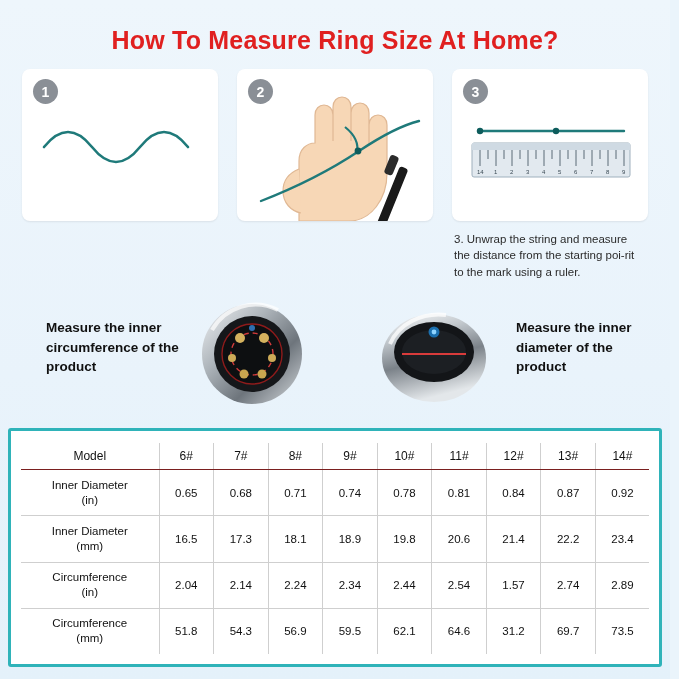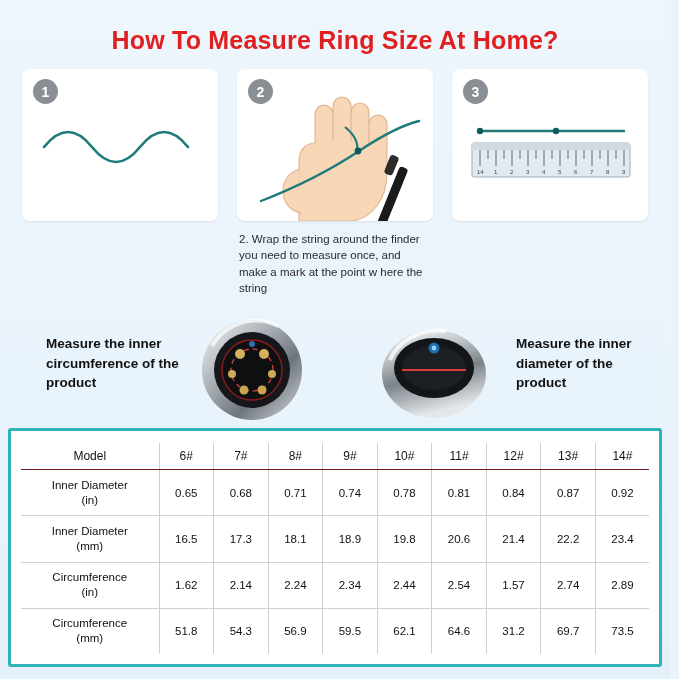--- a/index.html
+++ b/index.html
@@ -173,21 +173,20 @@
           <path d="M108 58 C 118 66, 122 74, 120 84" fill="none" stroke="#1f7a7a" stroke-width="2.2"></path>
           <circle cx="121" cy="82" r="3.4" fill="#0d5c5c"></circle>
 
           <g>
             <rect x="150" y="96" width="9" height="70" rx="3" transform="rotate(22 154 130)" fill="#1a1a1a"></rect>
             <rect x="150" y="86" width="9" height="20" rx="3" transform="rotate(22 154 96)" fill="#2b2b2b"></rect>
             <path d="M158 178 L150 192 L163 186 Z" transform="rotate(22 156 184)" fill="#e8b53a"></path>
           </g>
         </svg>
       </div>
-      <div class="step-caption">2. Wrap the string around the finder you need to measure once, and make a mark at the point w here the string</div>
     </div>
 
     <div class="step">
       <div class="step-card">
         <div class="badge">3</div>
         <svg width="196" height="152" viewBox="0 0 196 152">
 
           <path d="M26 62 L172 62" stroke="#1f7a7a" stroke-width="2.4" stroke-linecap="round"></path>
           <circle cx="28" cy="62" r="3.2" fill="#0d5c5c"></circle>
           <circle cx="104" cy="62" r="3.2" fill="#0d5c5c"></circle>
@@ -224,20 +223,21 @@
               <text x="90" y="105">4</text>
               <text x="106" y="105">5</text>
               <text x="122" y="105">6</text>
               <text x="138" y="105">7</text>
               <text x="154" y="105">8</text>
               <text x="170" y="105">9</text>
             </g>
           </g>
         </svg>
       </div>
+      <div class="step-caption">3. Unwrap the string and measure the distance from the starting poi-rit to the mark using a ruler.</div>
     </div>
   </div>
 
   <div class="rings-row">
 
     <div class="ring-label left">Measure the inner circumference of the product</div>
 
     <svg class="ring-photo one" viewBox="0 0 132 132">
       <defs>
         <linearGradient id="metal1" x1="0" y1="0" x2="1" y2="1">
@@ -328,21 +328,21 @@
         <td>21.4</td>
         <td>22.2</td>
         <td>23.4</td>
       </tr>
 
       <tr>
         <td class="rowlabel">
           <div>Circumference</div>
           <div>(in)</div>
         </td>
-        <td class="colsep">1.62</td>
+        <td class="colsep">2.04</td>
         <td>2.14</td>
         <td>2.24</td>
         <td>2.34</td>
         <td>2.44</td>
         <td>2.54</td>
         <td>1.57</td>
         <td>2.74</td>
         <td>2.89</td>
       </tr>
 

